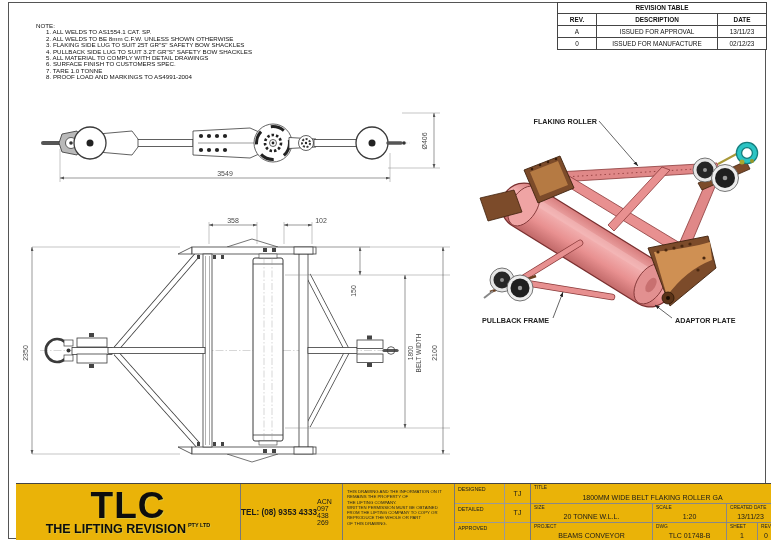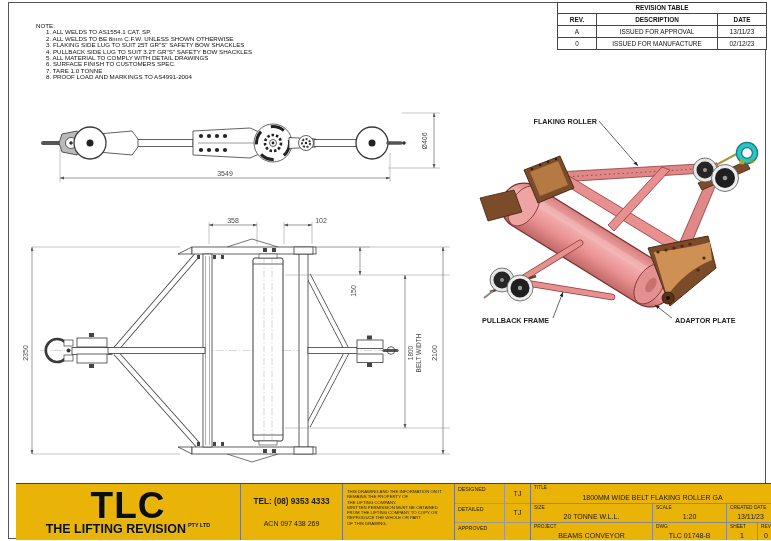--- a/index.html
+++ b/index.html
@@ -29,21 +29,21 @@
   
   .tb{position:absolute;left:16px;top:483px;width:758px;height:56px;background:#eab308;
       border-top:1.5px solid #444;display:flex;}
   .tb>div{border-left:1px solid #777;position:relative;}
   .tb>div:first-child{border-left:none;}
   .tb-logo{width:224px;display:flex;flex-direction:column;align-items:center;justify-content:center;}
   .logo-big{font-size:37px;line-height:33px;font-weight:bold;letter-spacing:1px;color:#0d0d0d;
             text-shadow:1px 1px 0 #d9c23a;}
   .logo-sub{font-size:12.5px;font-weight:bold;color:#0d0d0d;text-shadow:0.7px 0.7px 0 #d9c23a;}
   .logo-suffix{font-size:5.5px;font-weight:bold;vertical-align:6px;margin-left:2px;}
-  .tb-tel{width:101px;display:flex;flex-direction:column;align-items:center;justify-content:space-around;padding:6px 0;}
+  .tb-tel{width:101px;display:flex;align-items:center;justify-content:space-around;padding:6px 0;}
   .tel-line{font-size:8.2px;font-weight:bold;white-space:nowrap;}
   .acn-line{font-size:7px;}
   .tb-disc{width:107px;font-size:4.3px;line-height:5.3px;padding:5px 0 0 4px;color:#222;}
   .tb-appr{width:75px;display:flex;flex-direction:column;font-size:5.5px;}
   .ap-row{display:flex;height:19px;border-bottom:1px solid #999;}
   .ap-row:last-child{border-bottom:none;height:17px;}
   .ap-lbl{width:46px;padding:2px 0 0 3px;font-size:5.3px;}
   .ap-val{flex:1;border-left:1px solid #999;display:flex;align-items:center;justify-content:center;font-size:7px;}
   .tb-right{flex:1;display:flex;flex-direction:column;}
   .tb-r-row{display:flex;border-bottom:1px solid #888;height:19px;}

